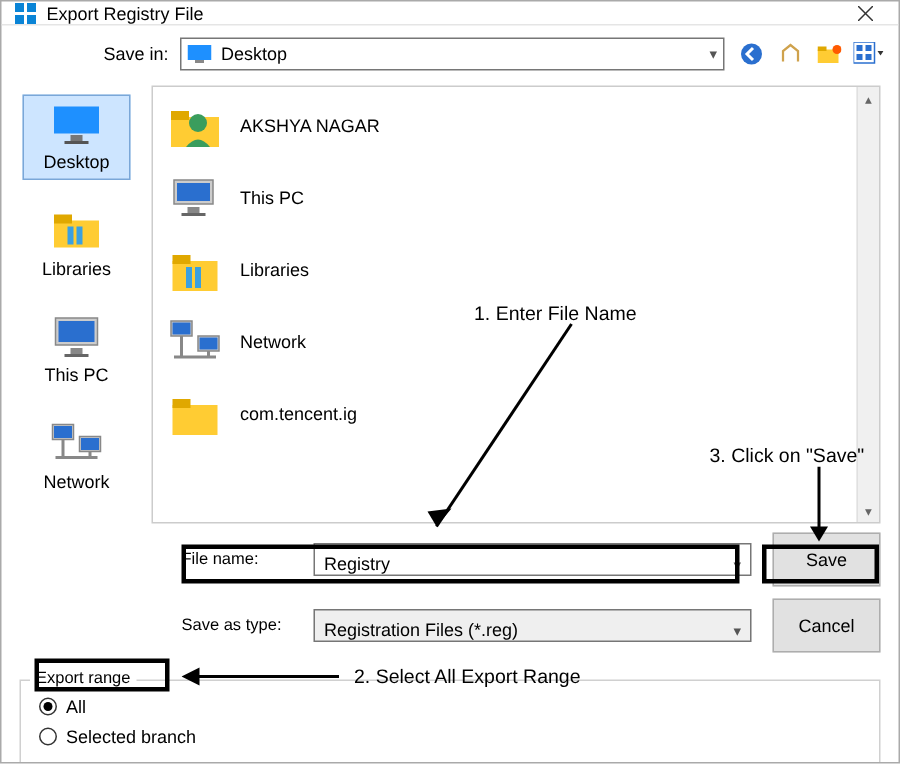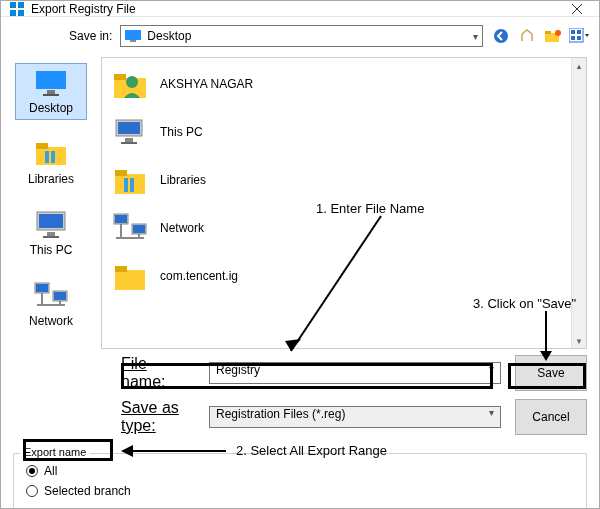--- a/index.html
+++ b/index.html
@@ -22,22 +22,22 @@
   .filearea { flex: 1; border: 1px solid #ccc; margin: 4px 12px 4px 0; background: #fff; position: relative; overflow: hidden; }
   .filearea .scrollbar { position: absolute; right: 0; top: 0; bottom: 0; width: 15px; background: #f0f0f0; border-left:1px solid #e0e0e0; }
   .filearea .scrollbar .up, .filearea .scrollbar .down { height:15px; display:flex; align-items:center; justify-content:center; font-size:9px; color:#666; }
   .filearea .scrollbar .down { position:absolute; bottom:0; width:100%; }
   .listing { padding: 4px 0 0 4px; display: flex; flex-direction: column; gap: 4px; }
   .fitem { display: flex; align-items: center; gap: 10px; height: 44px; padding-left: 4px; }
   .fitem .icon-slot { width: 40px; height: 40px; display: flex; align-items: center; justify-content: center; }
   .fitem .name { font-size: 12px; color: #000; }
   .fields { padding: 2px 12px 8px 120px; }
   .frow { display: flex; align-items: center; margin-bottom: 8px; gap: 14px; }
-  .frow .flabel { width: 74px; font-size: 16px; color: #000; text-decoration: underline; }
-  .combo { flex: 1; height: 22px; border: 1px solid #767676; background: #fff; display: flex; align-items: flex-start; padding: 0 6px; }
+  .frow .flabel { width: 74px; font-size: 11px; color: #000; }
+  .combo { flex: 1; height: 22px; border: 1px solid #767676; background: #fff; display: flex; align-items: flex-end; padding: 0 6px; }
   .combo .chev { margin-left: auto; font-size: 10px; color: #555; }
   .btn { width: 72px; height: 36px; border: 1px solid #adadad; background: #e1e1e1; font-size: 12px; display:flex; align-items:center; justify-content:center; }
   .groupbox { margin: 2px 12px 6px 12px; border: 1px solid #d0d0d0; padding: 8px 6px 6px 6px; position: relative; }
   .groupbox .legend { position: absolute; top: -8px; left: 6px; background: #fff; padding: 0 4px; font-size: 11px; }
   .radio-row { display: flex; align-items: center; gap: 6px; font-size: 12px; margin: 2px 0 6px 6px; }
   .radio { width: 12px; height: 12px; border: 1px solid #333; border-radius: 50%; display:flex; align-items:center; justify-content:center; }
   .radio.checked::after { content:""; width:6px; height:6px; background:#000; border-radius:50%; }
   .branch-input { margin: 4px 6px 2px 40px; height: 20px; border: 1px solid #767676; width: 88%; padding:0 4px; background:#fff; }
   
   .annot { position: absolute; font-size: 13px; color: #000; pointer-events: none; }
@@ -228,21 +228,21 @@
     <span class="flabel">Save as type:</span>
     <div class="combo" style="background:#efefef">
       <span>Registration Files (*.reg)</span>
       <span class="chev">▾</span>
     </div>
     <div class="btn">Cancel</div>
   </div>
 </div>
 
 <div class="groupbox">
-  <span class="legend">Export name</span>
+  <span class="legend">Export range</span>
   <div class="radio-row">
     <span class="radio checked"></span>
     <span>All</span>
   </div>
   <div class="radio-row">
     <span class="radio"></span>
     <span>Selected branch</span>
   </div>
   <input class="branch-input" value="" style="">
 </div>

